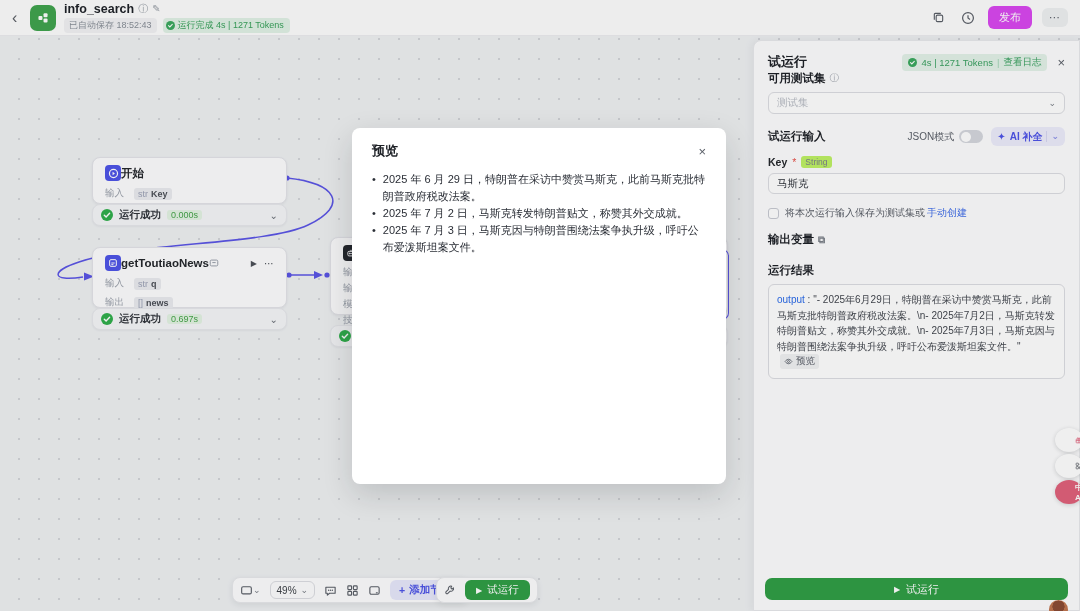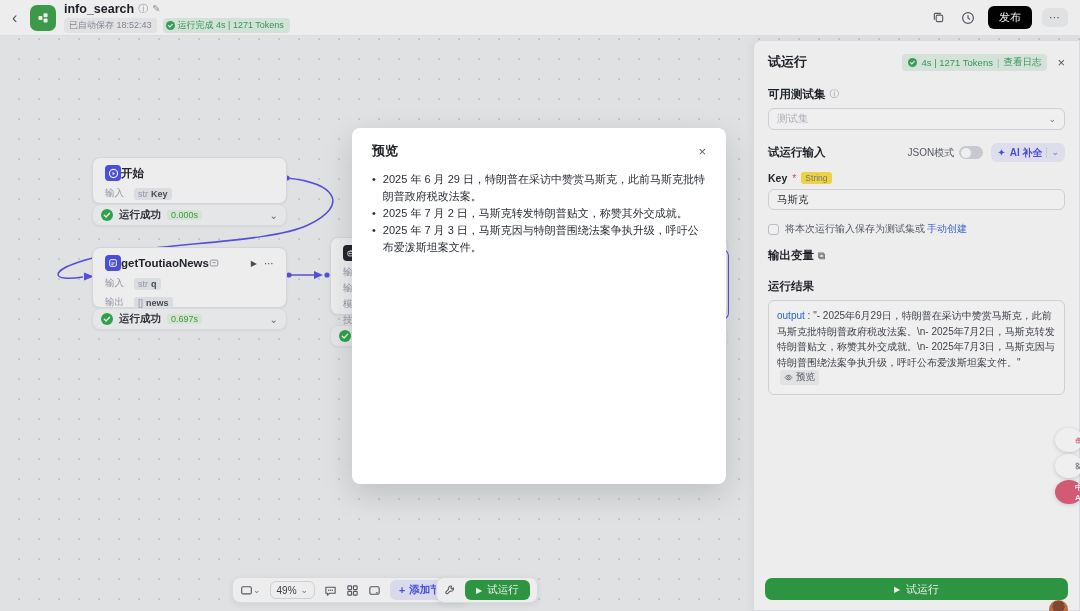--- a/index.html
+++ b/index.html
@@ -14,21 +14,21 @@
   .app-logo { width:26px; height:26px; border-radius:7px; background:#3fa34d; display:flex; align-items:center; justify-content:center; margin-right:8px; }
   .tb-title-col { display:flex; flex-direction:column; justify-content:center; gap:2px; }
   .tb-title-row { display:flex; align-items:center; gap:4px; }
   .app-name { font-size:12.5px; font-weight:700; color:#1d2026; }
   .tb-mini-icon { font-size:10px; color:#9aa0a8; line-height:1; }
   .tb-badges { display:flex; align-items:center; gap:6px; }
   .autosave-pill { font-size:9px; color:#878d96; background:#f1f2f4; border-radius:4px; padding:1px 5px; }
   .runstat-pill { font-size:9px; color:#38a05a; background:#e0f2e6; border-radius:4px; padding:1px 6px 1px 3px; display:flex; align-items:center; gap:3px; }
   .tb-right { margin-left:auto; display:flex; align-items:center; gap:10px; }
   .tb-icon-btn { width:20px; height:20px; display:flex; align-items:center; justify-content:center; color:#585d66; cursor:pointer; }
-  .publish-btn { background:#000000; color:#fff; font-size:11px; border-radius:6px; padding:4px 11px; cursor:pointer; }
+  .publish-btn { background:#d946ef; color:#fff; font-size:11px; border-radius:6px; padding:4px 11px; cursor:pointer; }
   .more-btn { background:#eef0f2; color:#585d66; font-size:11px; border-radius:6px; padding:3px 7px; cursor:pointer; letter-spacing:1px; }
 
   
   .canvas { position:absolute; top:36px; left:0; right:0; bottom:0;
             background-image:radial-gradient(circle,#d2d4d9 1px,transparent 1.3px);
             background-size:20px 20px; background-position:9px 13px; }
   .edges-svg { position:absolute; inset:0; z-index:2; pointer-events:none; }
 
   .node { position:absolute; background:#fdfdfe; border:1px solid #e3e4e9; border-radius:8px;
           box-shadow:0 1px 3px rgba(30,34,40,.06); z-index:3; padding:7px 12px; }
@@ -83,21 +83,21 @@
   .input-head { margin-top:13px; display:flex; align-items:center; }
   .json-mode { margin-left:auto; font-size:10px; color:#585d66; display:flex; align-items:center; gap:5px; }
   .toggle { width:24px; height:13px; border-radius:7px; background:#d4d7dd; position:relative; cursor:pointer; flex:none; }
   .toggle::after { content:""; position:absolute; left:1.5px; top:1.5px; width:10px; height:10px; border-radius:50%; background:#fff; }
   .ai-btn { margin-left:8px; background:#ececfb; color:#4d53e8; border-radius:6px; height:19px; display:flex;
             align-items:center; gap:4px; padding:0 6px; font-size:10px; font-weight:600; cursor:pointer; }
   .ai-btn .divider { width:1px; height:11px; background:#d5d6f2; }
   .key-row { margin-top:10px; display:flex; align-items:center; gap:5px; }
   .key-label { font-size:10.5px; font-weight:700; color:#23262b; }
   .req-star { color:#e8544d; font-size:10.5px; }
-  .type-pill { background:#fde047; color:#7a7f88; font-size:8.5px; border-radius:3px; padding:1px 4px; }
+  .type-pill { background:#bef264; color:#7a7f88; font-size:8.5px; border-radius:3px; padding:1px 4px; }
   .key-input { margin-top:5px; width:100%; height:21px; border:1px solid #dcdde2; border-radius:6px; padding:0 8px;
                font-size:10.5px; color:#2a2e36; outline:none; background:#fff; font-family:inherit; }
   .save-row { margin-top:12px; display:flex; align-items:center; gap:6px; font-size:10px; color:#585d66; }
   .checkbox { width:11px; height:11px; border:1px solid #c7cad2; border-radius:3px; background:#fff; cursor:pointer; flex:none; }
   .link { color:#3d6be8; cursor:pointer; }
   .result-label { margin-top:16px; }
   .outvar-label { margin-top:12px; }
   .copy-glyph { color:#7b8088; font-size:10px; cursor:pointer; }
   .output-box { margin-top:6px; border:1px solid #dcdde2; border-radius:6px; background:#fff; padding:7px 8px;
                 font-size:10px; line-height:1.55; color:#42464e; min-height:70px; }
@@ -354,21 +354,21 @@
             <circle cx="6" cy="6" r="6" fill="#3aa85e"></circle>
             <path d="M3.4 6.2l1.7 1.7 3.3-3.5" stroke="#fff" stroke-width="1.4" fill="none" stroke-linecap="round"></path>
           </svg>
         <span>4s | 1271 Tokens</span>
         <span class="sep">|</span>
         <span>查看日志</span>
       </span>
       <span class="panel-close">×</span>
     </div>
 
-    <div class="sec-label" style="margin-top:16px;">
+    <div class="sec-label" style="">
       <span>可用测试集</span>
       <span class="info-glyph">ⓘ</span>
     </div>
     <div class="fake-select">
       <span>测试集</span>
       <span class="mini-chevron">⌄</span>
     </div>
 
     <div class="input-head">
       <span class="sec-label">试运行输入</span>

